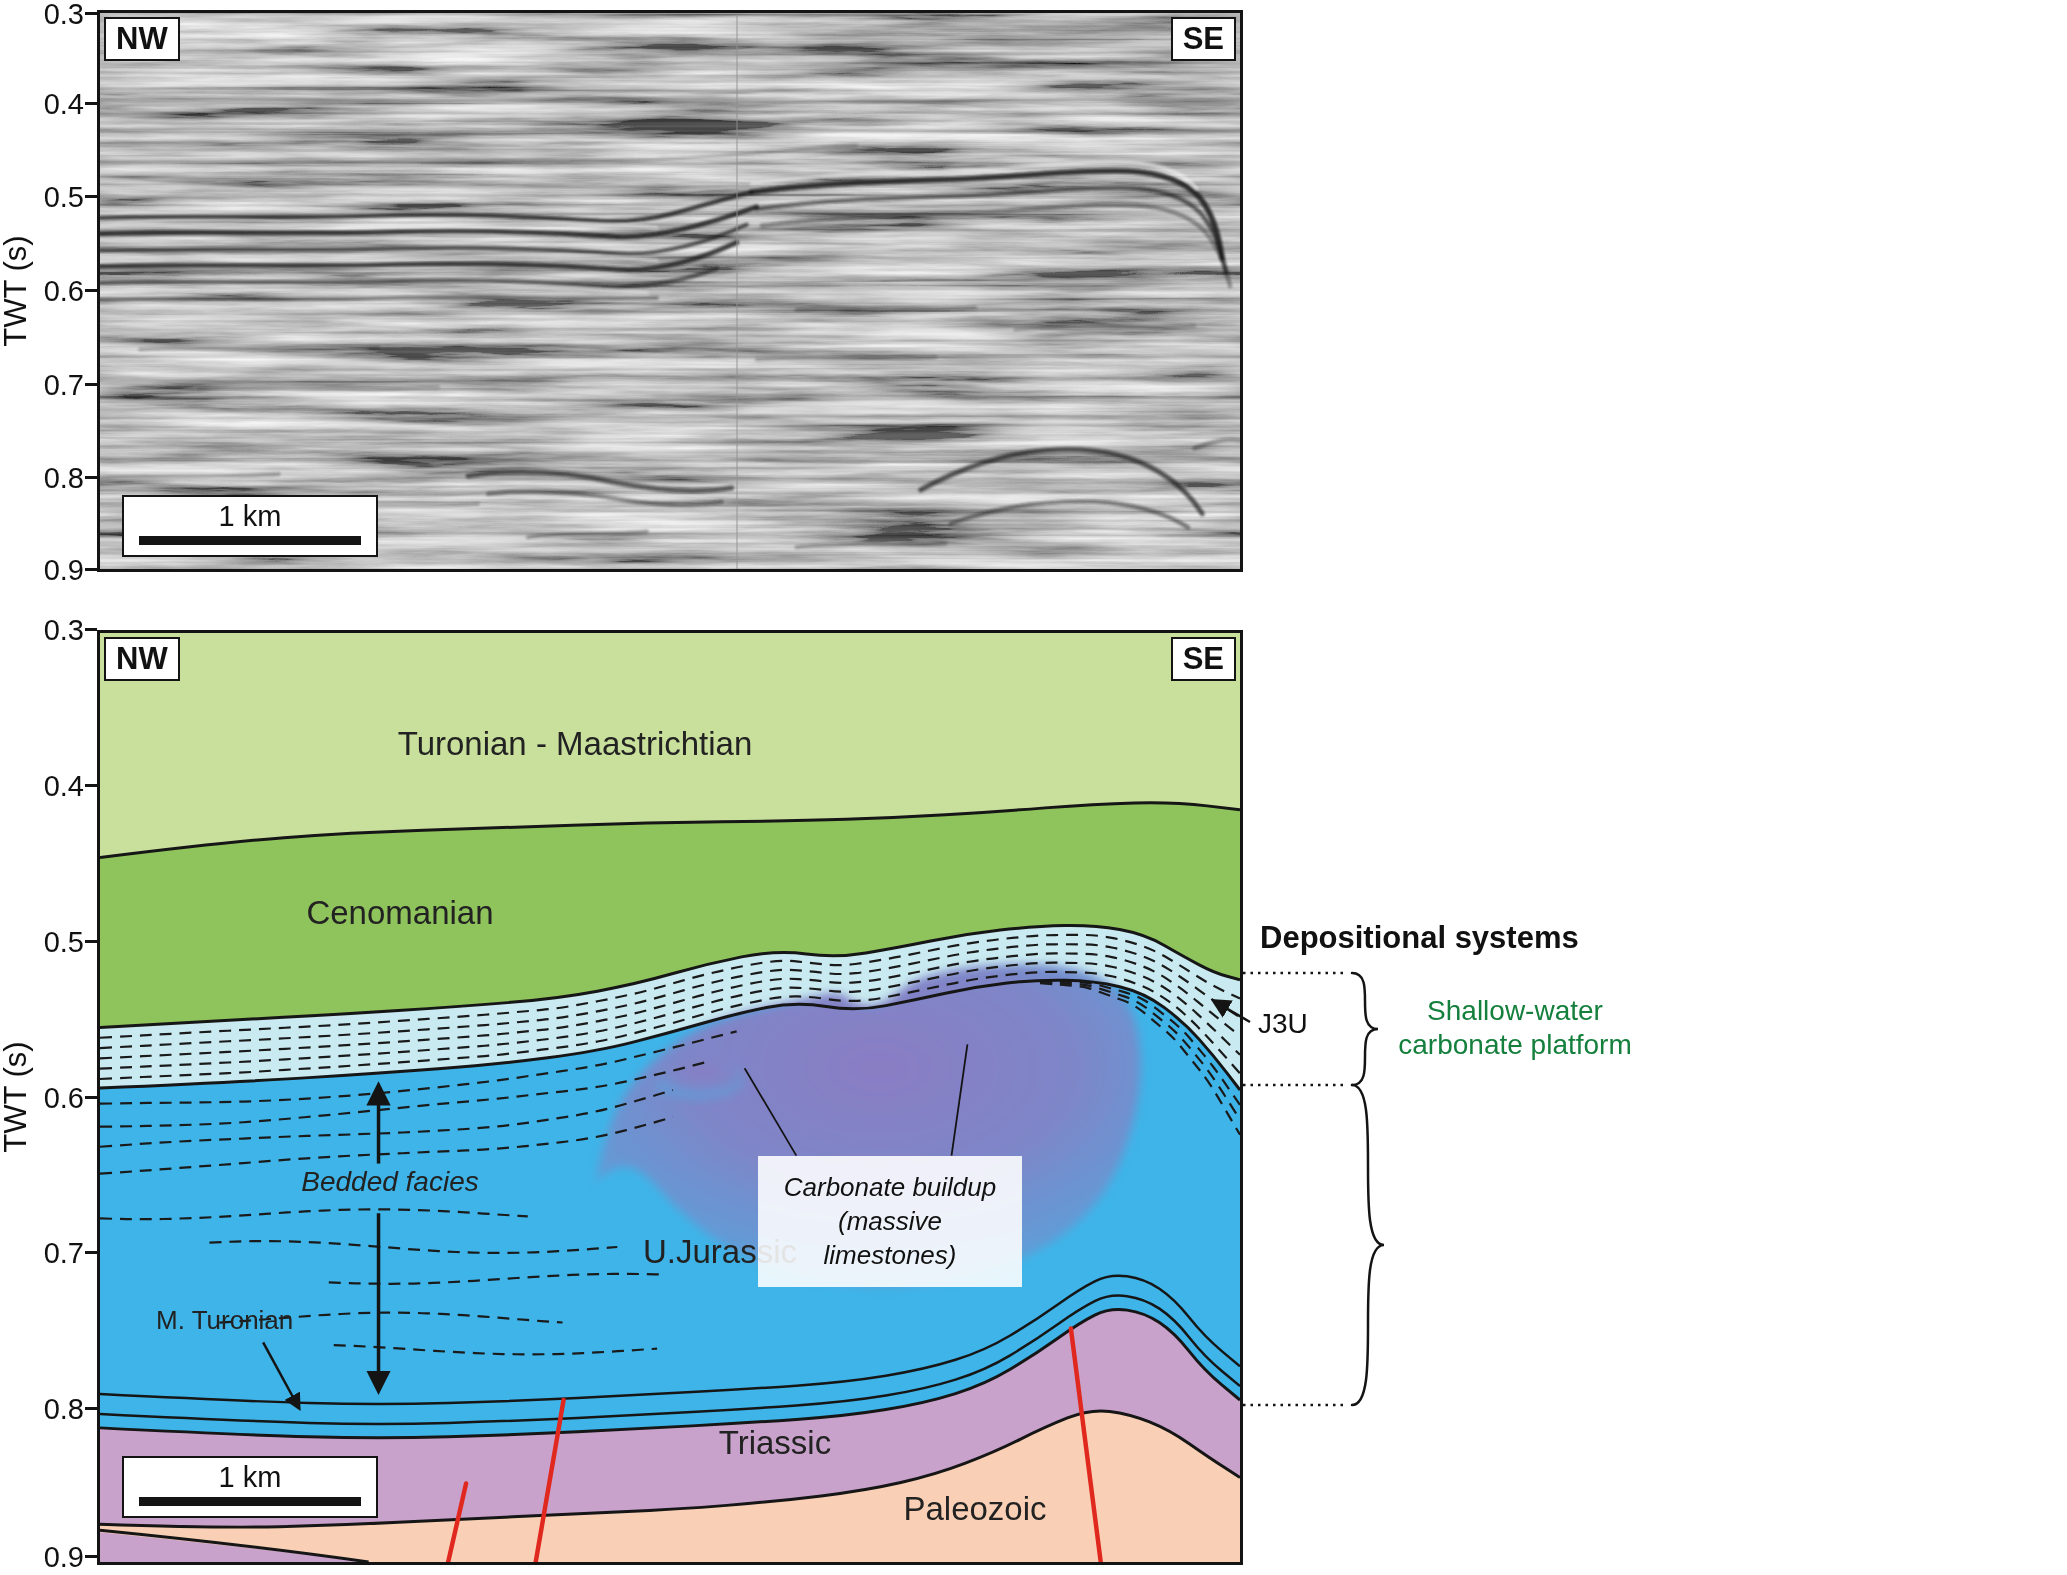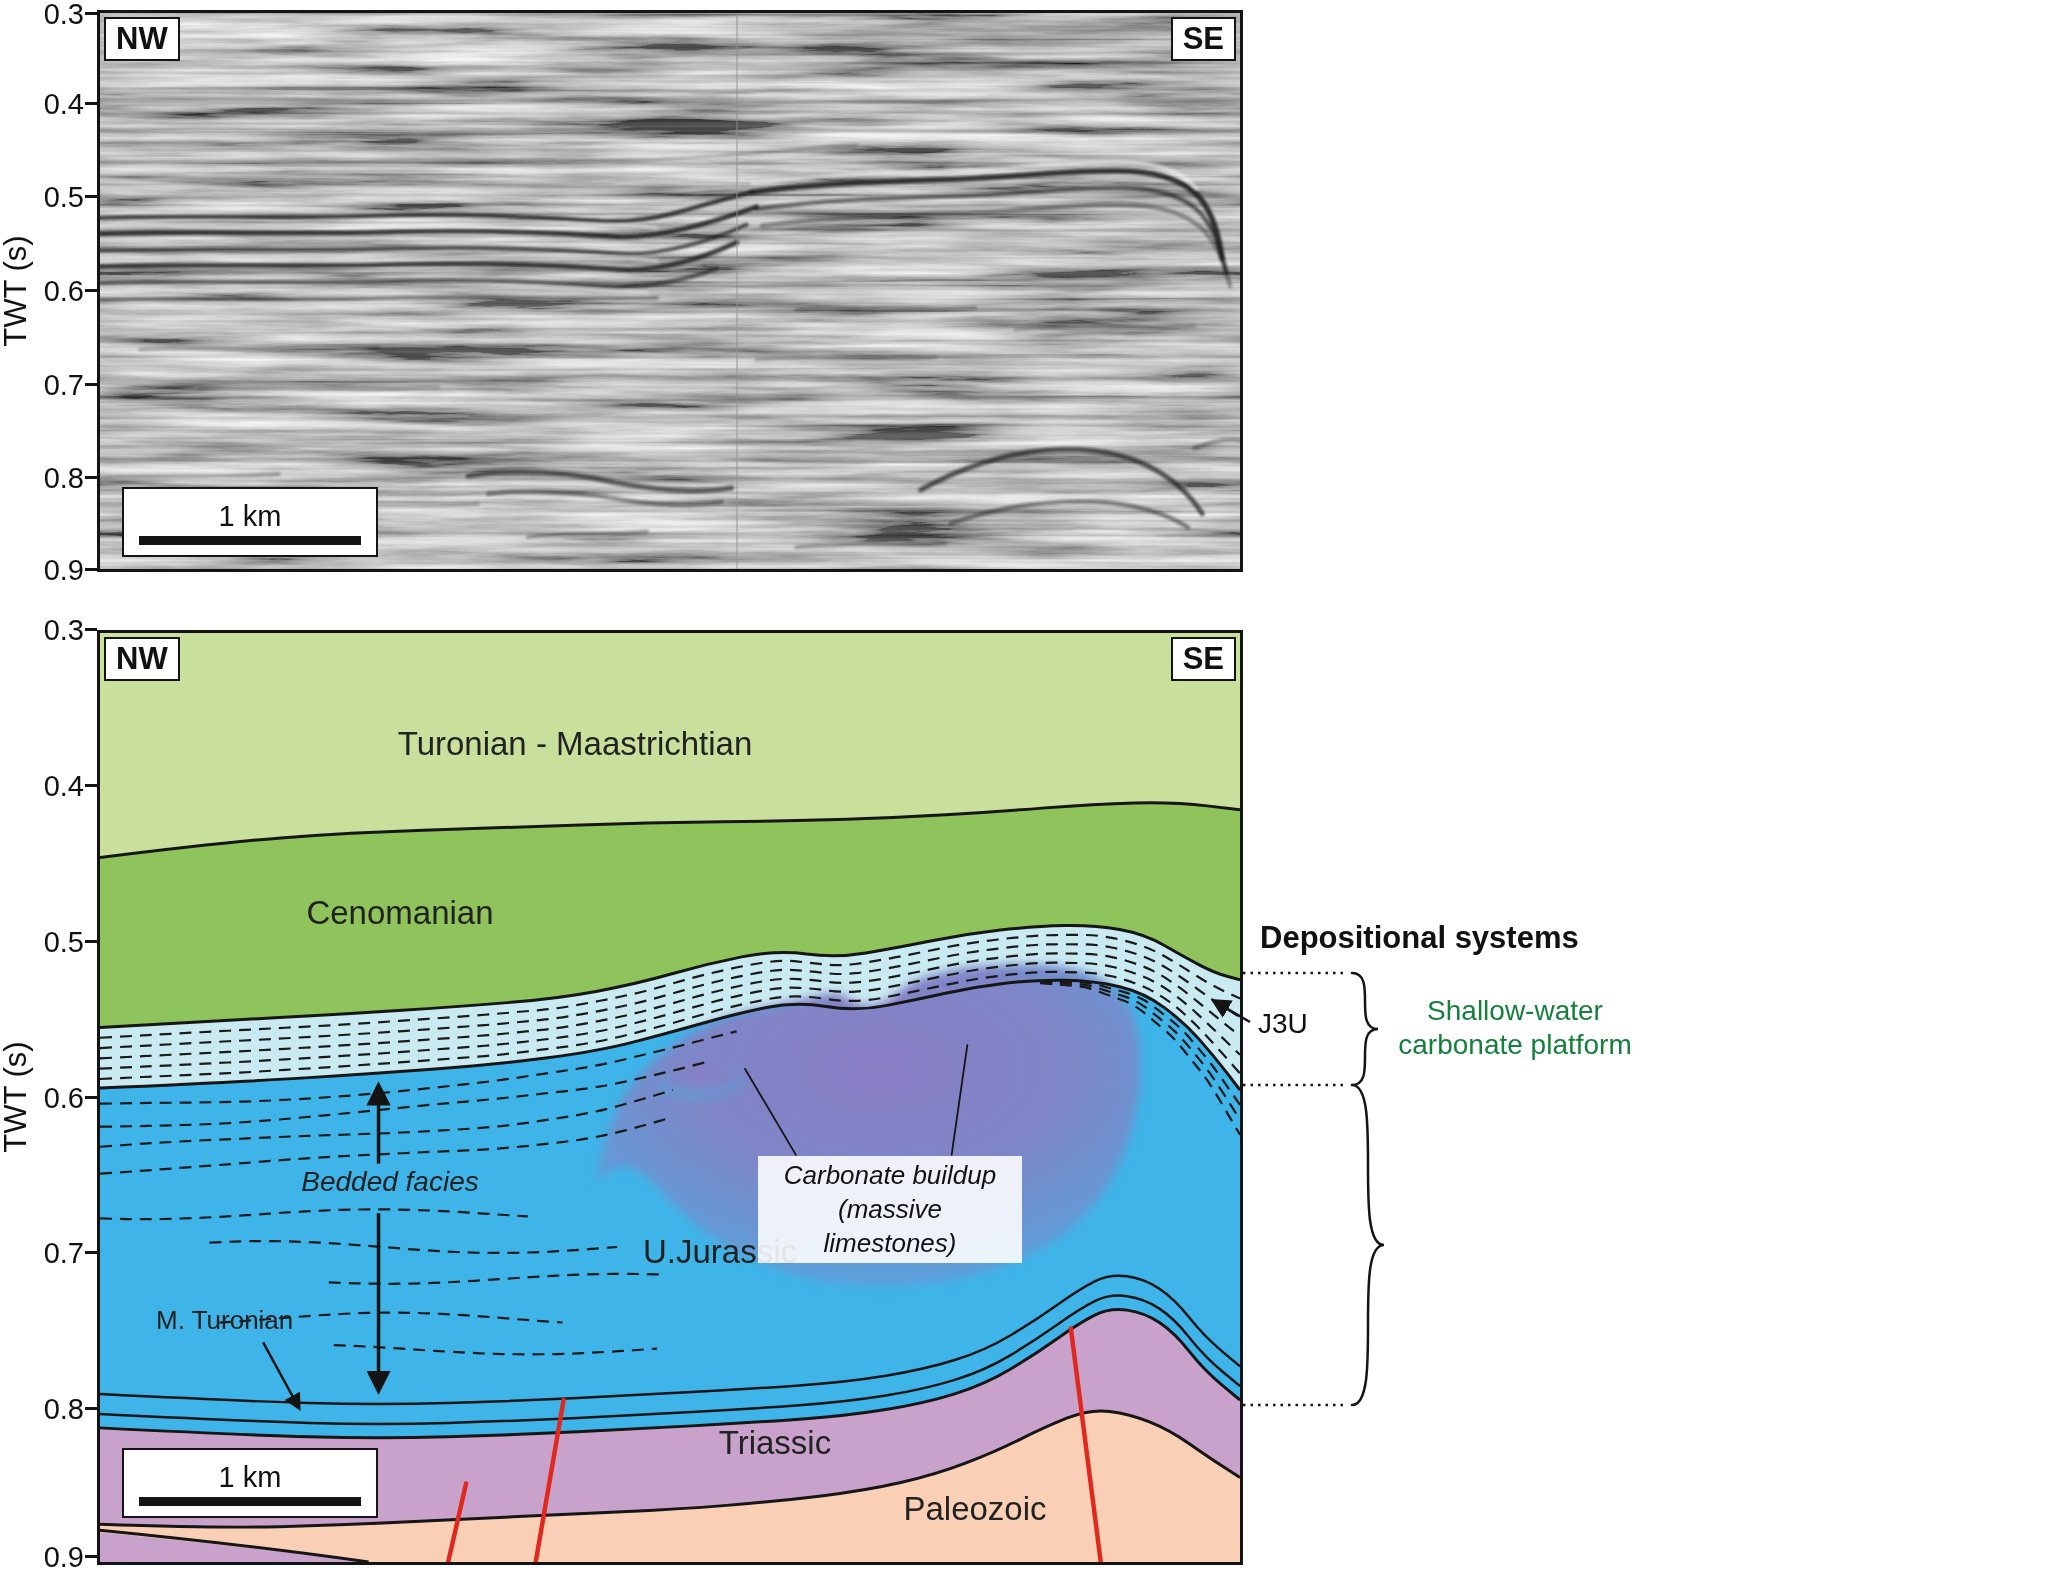--- a/index.html
+++ b/index.html
@@ -7,35 +7,35 @@
        font-family:"Liberation Sans",sans-serif;color:#111;overflow:hidden}
   .panel{position:absolute;left:97px;width:1146px;border:3px solid #141414;
          box-sizing:border-box;background:#701a75}
   #seis-panel{top:10px;height:562px}
   #interp-panel{top:630px;height:935px}
   .panel>svg{position:absolute;left:0;top:0;width:100%;height:100%;display:block}
   .corner{position:absolute;top:4px;background:#fff;border:2px solid #141414;
           font-weight:bold;font-size:31px;line-height:1.15;padding:2px 10px;z-index:6}
   .corner.nw{left:4px}.corner.se{right:4px}
   .scalebar{position:absolute;left:22px;width:252px;background:#fff;border:2px solid #141414;
-            text-align:center;font-size:29px;padding:11px 0 10px;z-index:6}
+            text-align:center;font-size:29px;padding:3px 0 10px;z-index:6}
   .scalebar .bar{width:88%;height:9px;background:#141414;margin:3px auto 0}
   #seis-scale{bottom:12px}
   #interp-scale{bottom:44px}
   .tick{position:absolute;left:26px;width:58px;text-align:right;font-size:29px;
         height:34px;line-height:34px}
   .tick::after{content:"";position:absolute;left:100%;margin-left:1px;top:50%;
         margin-top:-2px;width:12px;height:3px;background:#141414}
   .twt{position:absolute;left:16px;font-size:31px;white-space:nowrap;
        transform:translate(-50%,-50%) rotate(-90deg)}
   .lbl{position:absolute;font-size:33px;color:#222;text-align:center;line-height:1.15}
   .lbl.i{font-style:italic;font-size:28px}
   .lbl.small{font-size:26px;text-align:left}
   .chip{position:absolute;font-size:26px;font-style:italic;text-align:center;
-        background:rgba(255,255,255,.88);padding:3px 10px;line-height:1.3;color:#111;z-index:5}
+        background:rgba(255,255,255,.88);padding:15px 10px;line-height:1.3;color:#111;z-index:5}
   .leg-title{position:absolute;font-weight:bold;font-size:31px;color:#111}
   .leg{position:absolute;font-size:28px;line-height:34px;text-align:center;color:#15803d}
   #j3u{position:absolute;font-size:28px;color:#111}
   #overlay{position:absolute;left:1180px;top:630px;width:887px;height:935px;pointer-events:none}
 </style>
 </head>
 <body>
 
 <div class="fig">
 

